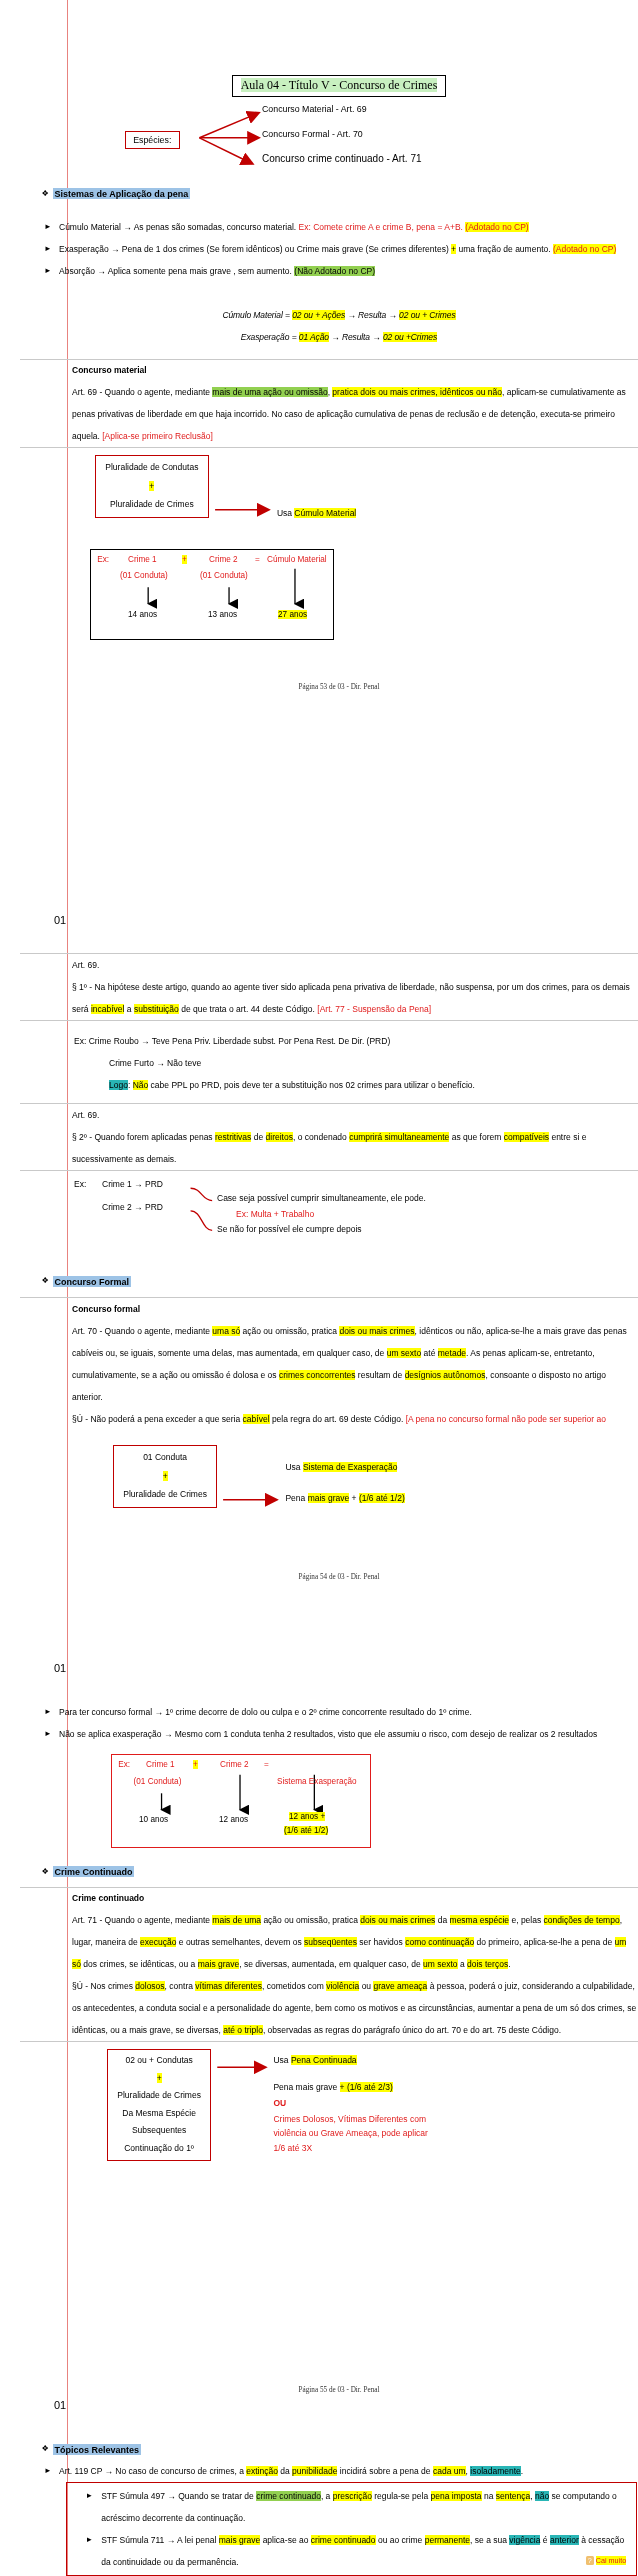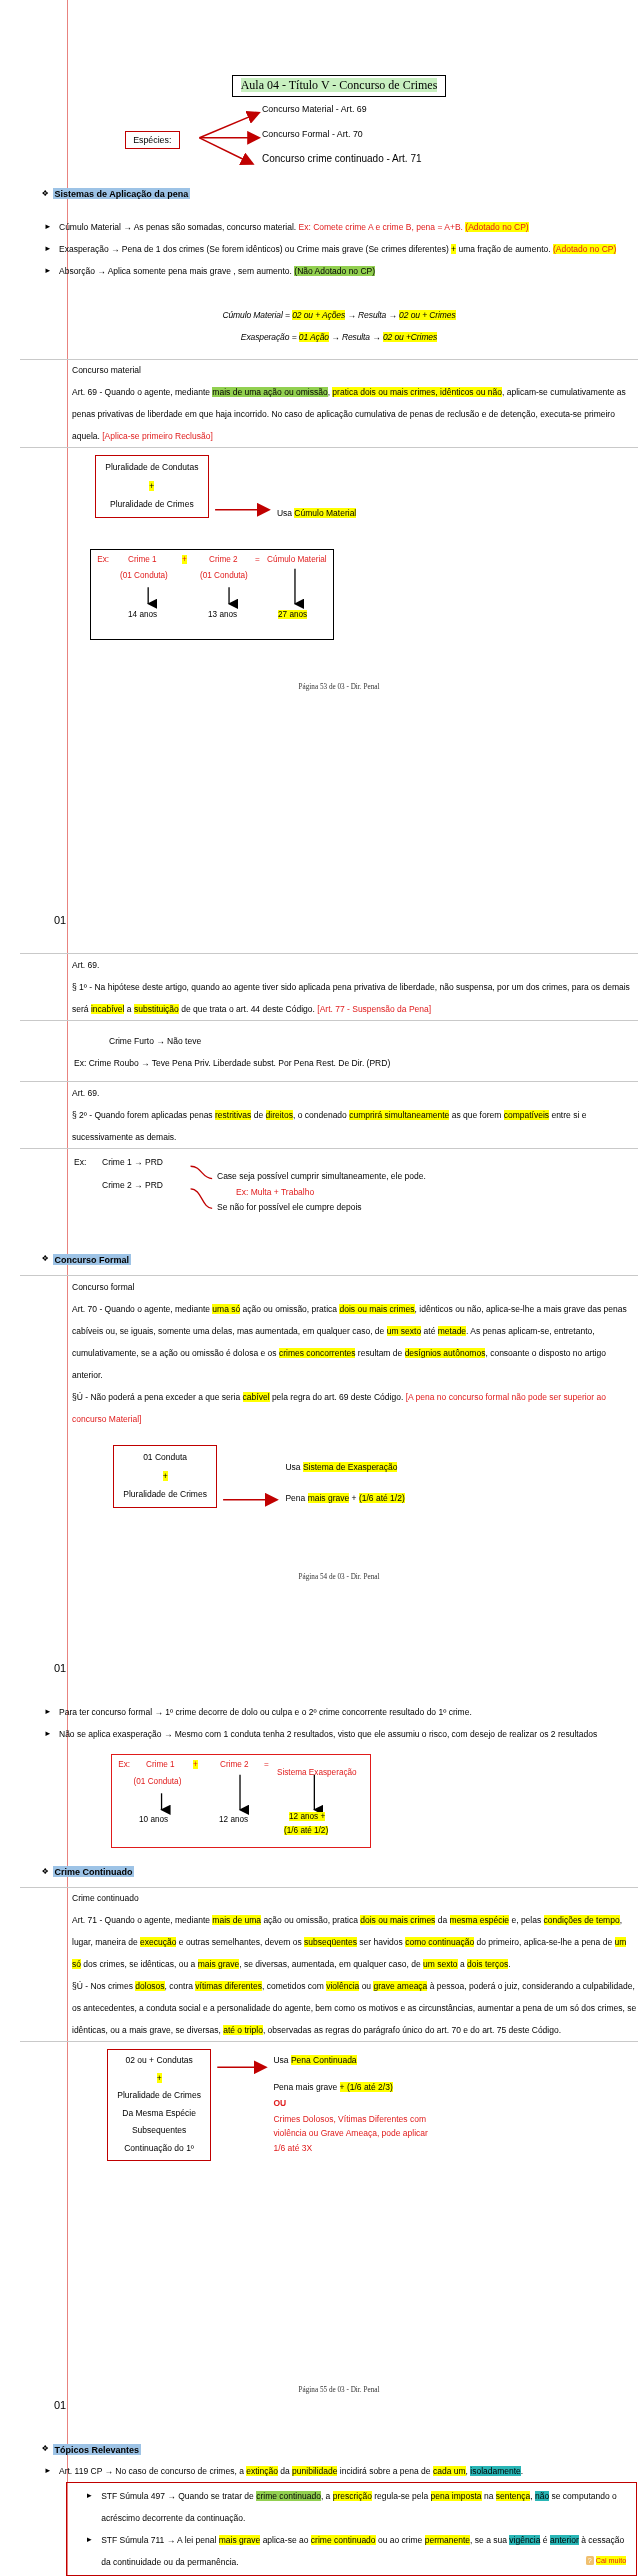--- a/index.html
+++ b/index.html
@@ -77,21 +77,21 @@
   .bul{
     position:relative;
     padding-left:39px;
     font-size:8.5px;
     line-height:22px;
   }
   .bul .tri{position:absolute;left:24px;top:0;font-size:7.7px;}
   .center{text-align:center;font-style:italic;}
 
   .block{padding-left:52px;padding-right:20.6px;font-size:8.5px;line-height:22px;}
-  .block-h{font-weight:normal;}
+  .block-h{font-weight:bold;}
 
   
   .exbox{
     margin-left:70px;
     border:1.5px solid #000;
     width:242px;
     position:relative;
     font-size:8.2px;
   }
   .exbox2{
@@ -274,22 +274,25 @@
       <div>Art. 69.</div>
       <div>
         <span> § 1º - Na hipótese deste artigo, quando ao agente tiver sido aplicada pena privativa de liberdade, não suspensa, por um dos crimes, para os demais será </span><span class="hl-y">incabível</span><span> a </span><span class="hl-y">substituição</span><span> de que trata o art. 44 deste Código.  </span><span class="red">[Art. 77 - Suspensão da Pena]</span>
       </div>
     </div>
 
     <div class="sep"></div>
     <div style="height:10.3px;"></div>
 
     <div class="block" style="padding-left:54px;">
+      <div>Ex: Crime Roubo → Teve Pena Priv. Liberdade subst. Por Pena Rest. De Dir. (PRD)</div>
       <div style="padding-left:35px;">Crime Furto → Não teve</div>
-      <div>Ex: Crime Roubo → Teve Pena Priv. Liberdade subst. Por Pena Rest. De Dir. (PRD)</div>
+      <div style="padding-left:35px;">
+        <span class="hl-c">Logo</span><span>: </span><span class="hl-y">Não</span><span> cabe PPL po PRD, pois deve ter a substituição nos 02 crimes para utilizar o benefício.</span>
+      </div>
     </div>
 
     <div style="height:7.2px;"></div>
     <div class="sep"></div>
 
     <div class="block">
       <div>Art. 69.</div>
       <div>
         <span>§ 2º - Quando forem aplicadas penas </span><span class="hl-y">restritivas</span><span> de </span><span class="hl-y">direitos</span><span>, o condenado </span><span class="hl-y">cumprirá simultaneamente</span><span> as que forem </span><span class="hl-y">compatíveis</span><span> entre si e sucessivamente as demais.</span>
       </div>
@@ -389,21 +392,21 @@
           </defs>
         <line x1="96" y1="74" x2="96" y2="106" stroke="#000" stroke-width="2.5" marker-end="url(#ab2)"></line>
         <line x1="248" y1="38" x2="248" y2="106" stroke="#000" stroke-width="2.5" marker-end="url(#ab2)"></line>
         <line x1="392" y1="38" x2="392" y2="106" stroke="#000" stroke-width="2.5" marker-end="url(#ab2)"></line>
       </svg>
       <div style="position:absolute;left:6.2px;top:5.2px;" class="red">Ex:</div>
       <div style="position:absolute;left:34px;top:5.2px;" class="red">Crime 1</div>
       <div style="position:absolute;left:81px;top:5.2px;" class="red hl-y">+</div>
       <div style="position:absolute;left:108px;top:5.2px;" class="red">Crime 2</div>
       <div style="position:absolute;left:152px;top:5.2px;" class="red">=</div>
-      <div style="position:absolute;left:165px;top:13px;" class="red">Sistema Exasperação</div>
+      <div style="position:absolute;left:165px;top:22px;" class="red">Sistema Exasperação</div>
       <div style="position:absolute;left:21.6px;top:21.6px;" class="red">(01 Conduta)</div>
       <div style="position:absolute;left:27px;top:60px;">10 anos</div>
       <div style="position:absolute;left:107px;top:60px;">12 anos</div>
       <div style="position:absolute;left:177px;top:57px;" class="hl-y">12 anos +</div>
       <div style="position:absolute;left:172px;top:71px;" class="hl-y">(1/6 até 1/2)</div>
     </div>
 
     <div style="height:12.4px;"></div>
 
     <div class="h-sec">

